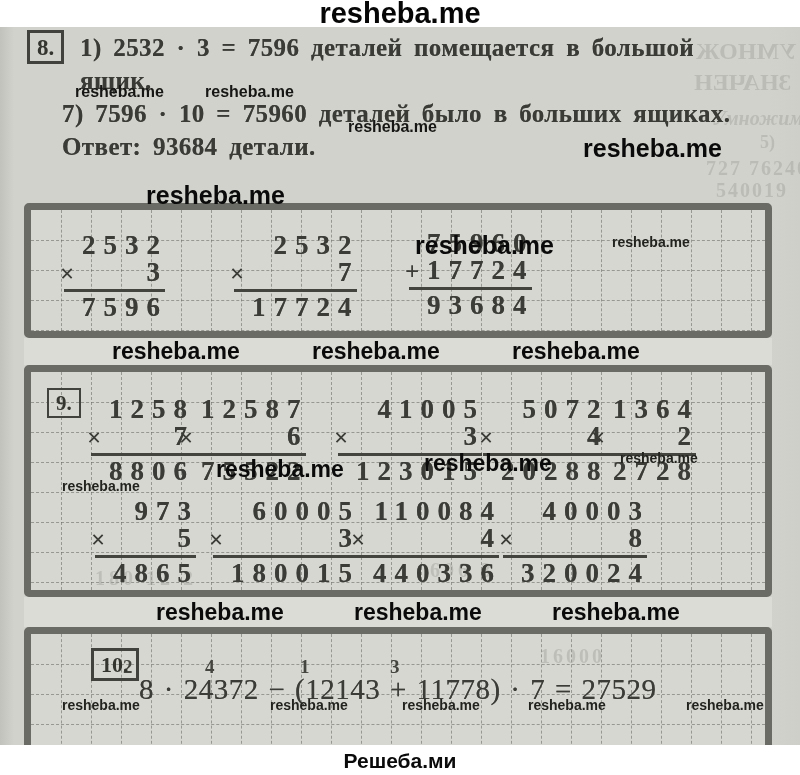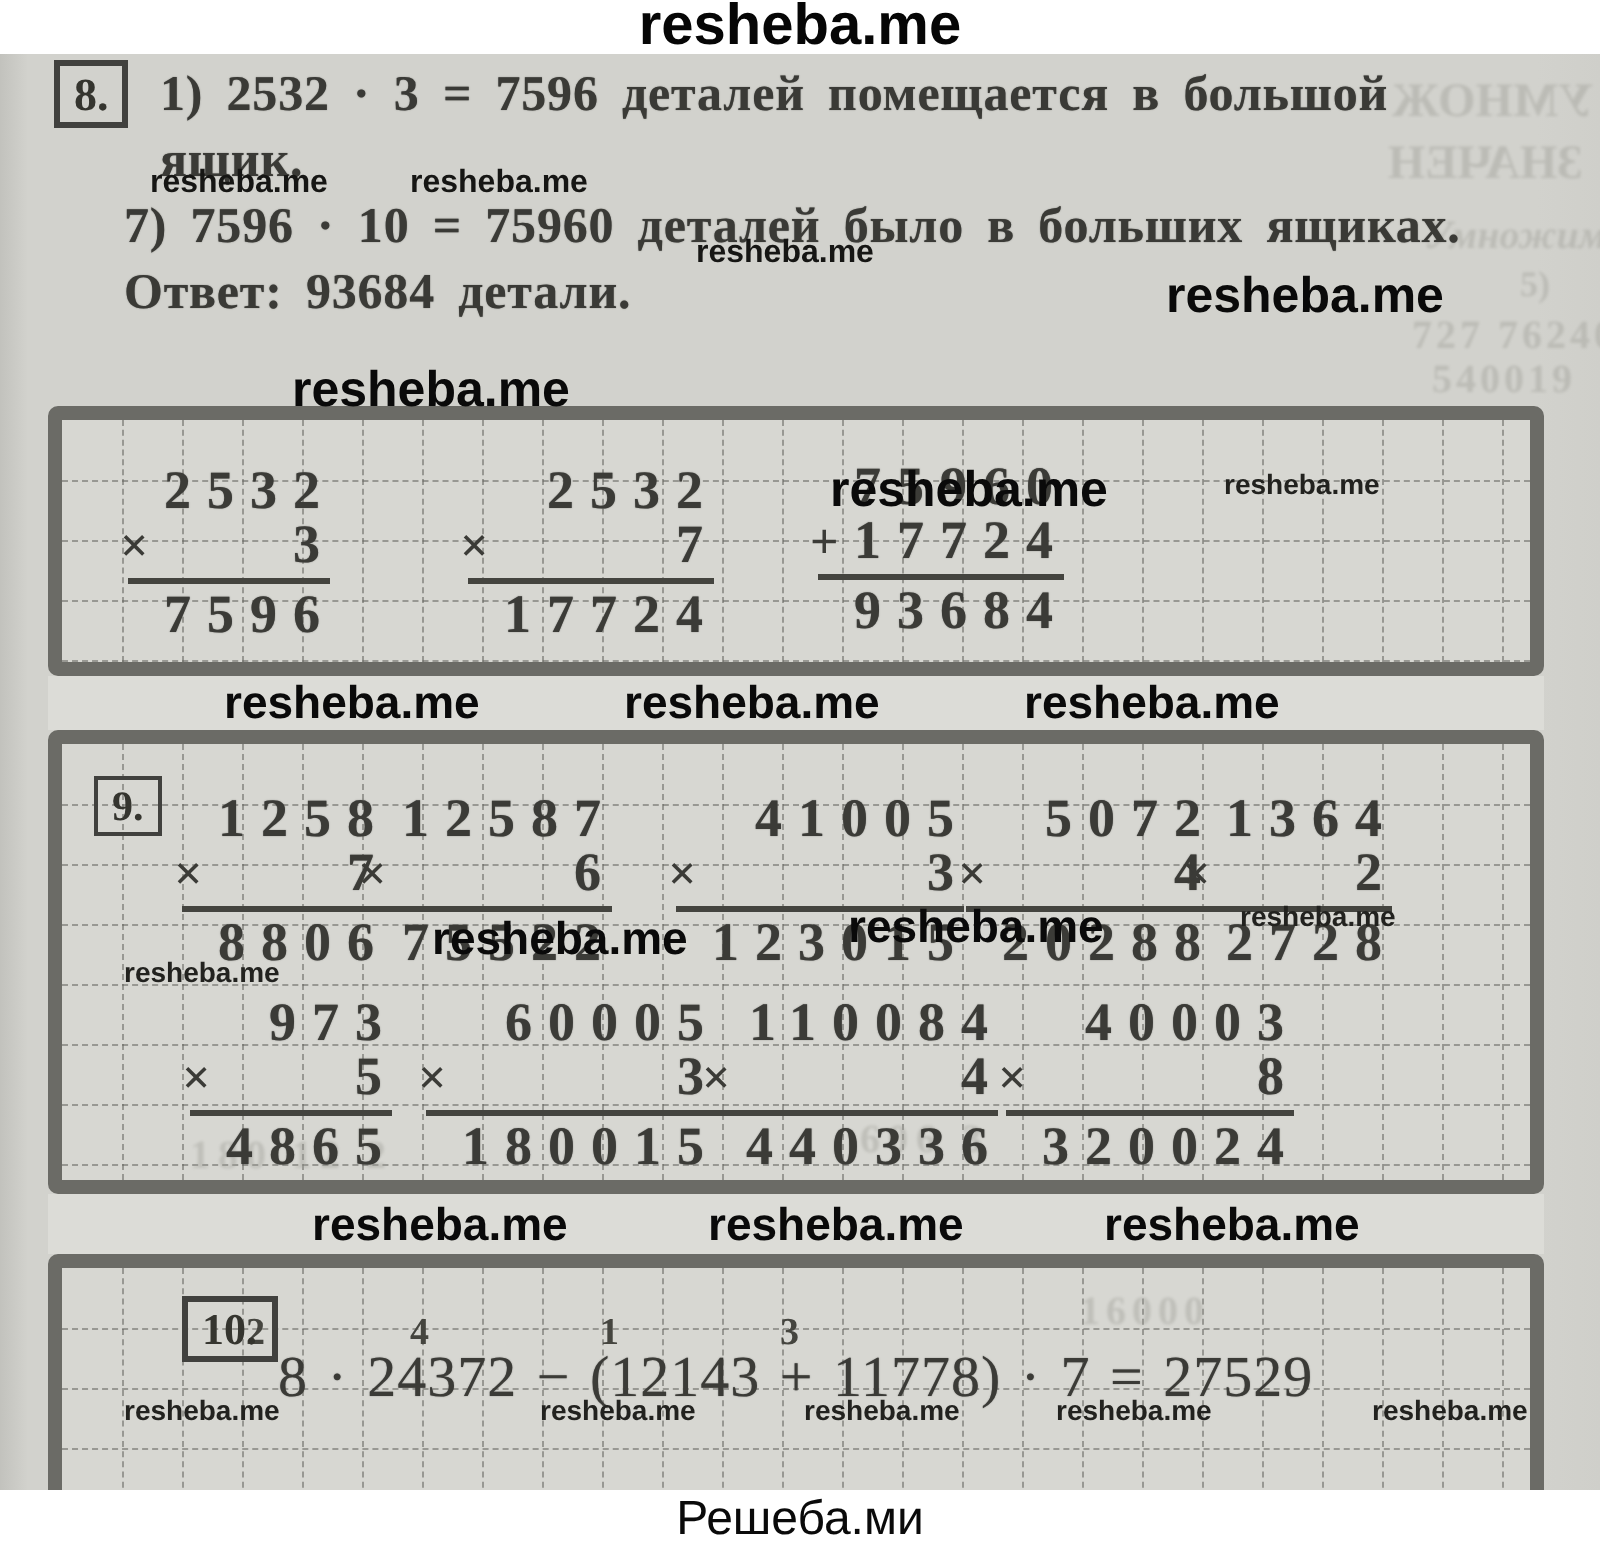--- a/index.html
+++ b/index.html
@@ -4,21 +4,21 @@
 <style>
   html,body{margin:0;padding:0;}
   .canvas{position:relative;width:800px;height:775px;background:#ffffff;overflow:hidden;
           font-family:"Liberation Serif",serif;}
   .strip{position:absolute;left:0;width:800px;background:#ffffff;display:flex;
          align-items:center;justify-content:center;z-index:40;}
   .strip.top{top:0;height:27px;}
   .strip.bottom{top:745px;height:30px;}
   .wm-top{font-family:"Liberation Sans",sans-serif;font-weight:bold;font-size:29px;
           color:#060606;line-height:1;}
-  .brand{font-family:"Liberation Sans",sans-serif;font-weight:normal;font-size:24px;
+  .brand{font-family:"Liberation Sans",sans-serif;font-weight:bold;font-size:21px;
          color:#0a0a0a;line-height:1;}
 
   .paper{position:absolute;left:0;top:27px;width:800px;height:718px;overflow:hidden;
          background:linear-gradient(to right,#c2c2bd 0px,#d2d2cd 14px,#d2d2cd 96%,#cfcfca 100%);}
 
   
   .badge{position:absolute;border:3px solid #41413e;color:#35352f;background:transparent;
          font-weight:bold;font-size:23px;line-height:1;padding:3px 7px 2px;z-index:5;}
   .badge.b8{left:27px;top:3px;}
   .t8-lines{position:absolute;left:62px;top:4px;width:690px;z-index:4;}

